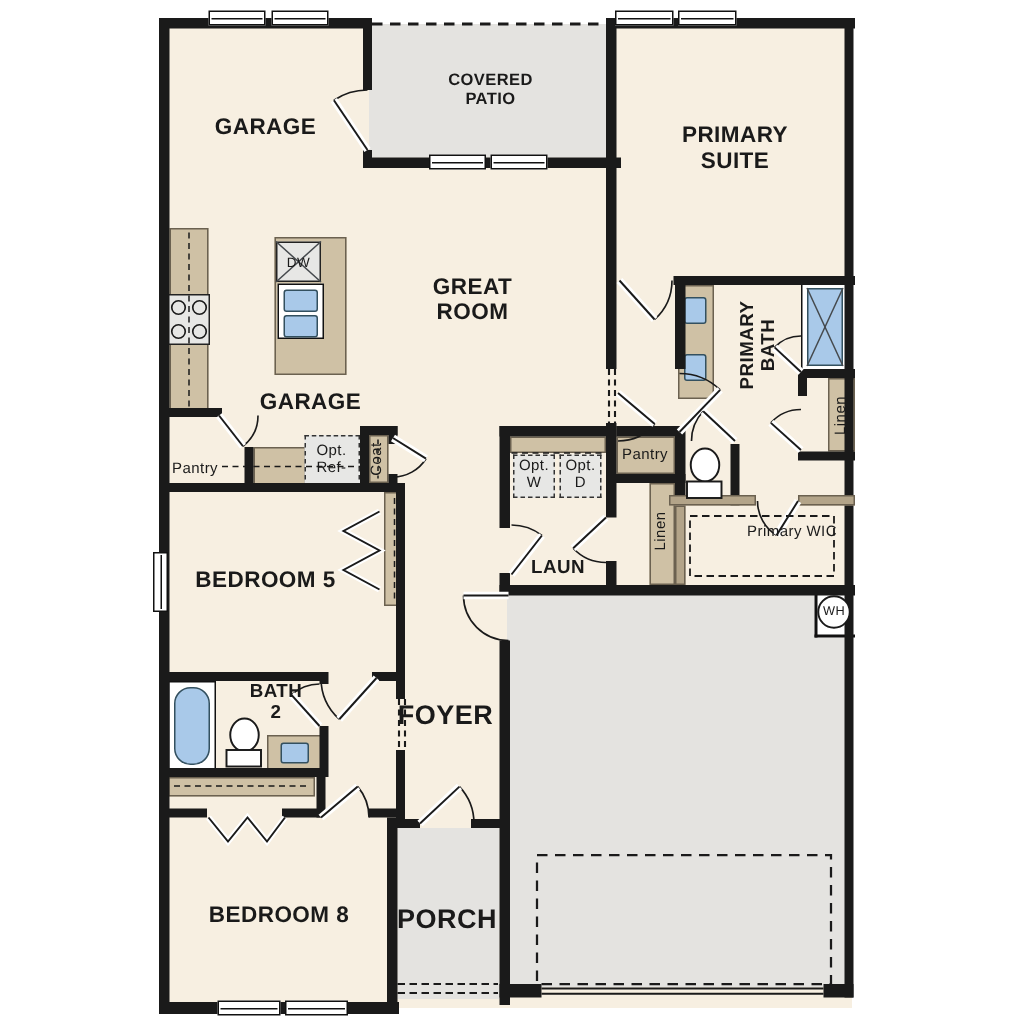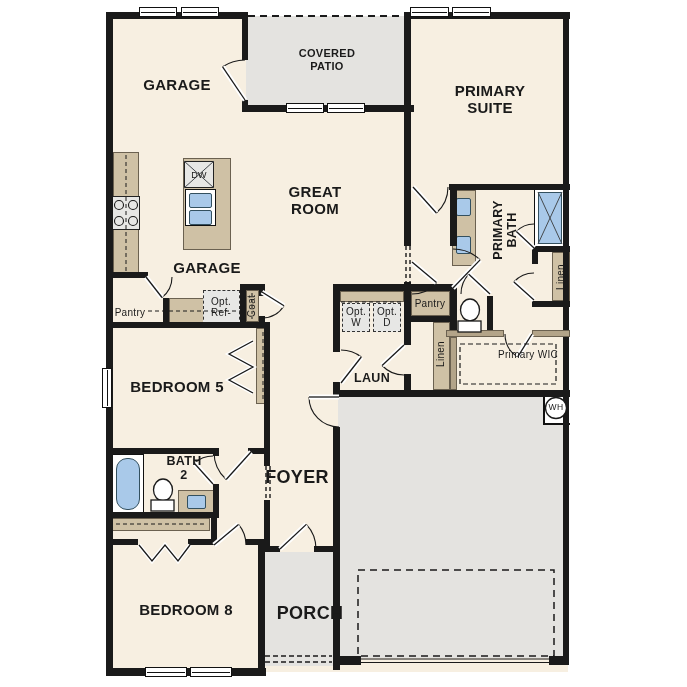--- a/index.html
+++ b/index.html
@@ -133,21 +133,21 @@
 
   <div class="lbl b15" style="left:177px;top:85px;">GARAGE</div>
   <div class="lbl b11" style="left:327px;top:60px;width:80px;">COVERED PATIO</div>
   <div class="lbl b15" style="left:315px;top:200px;width:80px;">GREAT ROOM</div>
   <div class="lbl b15" style="left:490px;top:99px;width:110px;">PRIMARY SUITE</div>
   <div class="lbl b15" style="left:207px;top:268px;">GARAGE</div>
   <div class="lbl b15" style="left:177px;top:387px;">BEDROOM 5</div>
   <div class="lbl b12" style="left:184px;top:468px;width:44px;">BATH 2</div>
   <div class="lbl b13" style="left:297px;top:477px;">FOYER</div>
   <div class="lbl b15" style="left:186px;top:610px;">BEDROOM 8</div>
-  <div class="lbl b13" style="left:298px;top:613px;margin-left:12px;">PORCH</div>
+  <div class="lbl b13" style="left:298px;top:613px;">PORCH</div>
   <div class="lbl b12" style="left:372px;top:378px;">LAUN</div>
   <div class="lbl b12 rot" style="left:505px;top:230px;width:74px;">PRIMARY BATH</div>
   <div class="lbl f10" style="left:528px;top:355px;width:60px;">Primary WIC</div>
 
   <div class="lbl f10" style="left:130px;top:313px;">Pantry</div>
   <div class="lbl f10 rot" style="left:252px;top:306px;">Coat</div>
   <div class="lbl f10" style="left:430px;top:304px;">Pantry</div>
   <div class="lbl f10 rot" style="left:441px;top:354px;">Linen</div>
   <div class="lbl f10 rot" style="left:561px;top:277px;">Linen</div>
 

